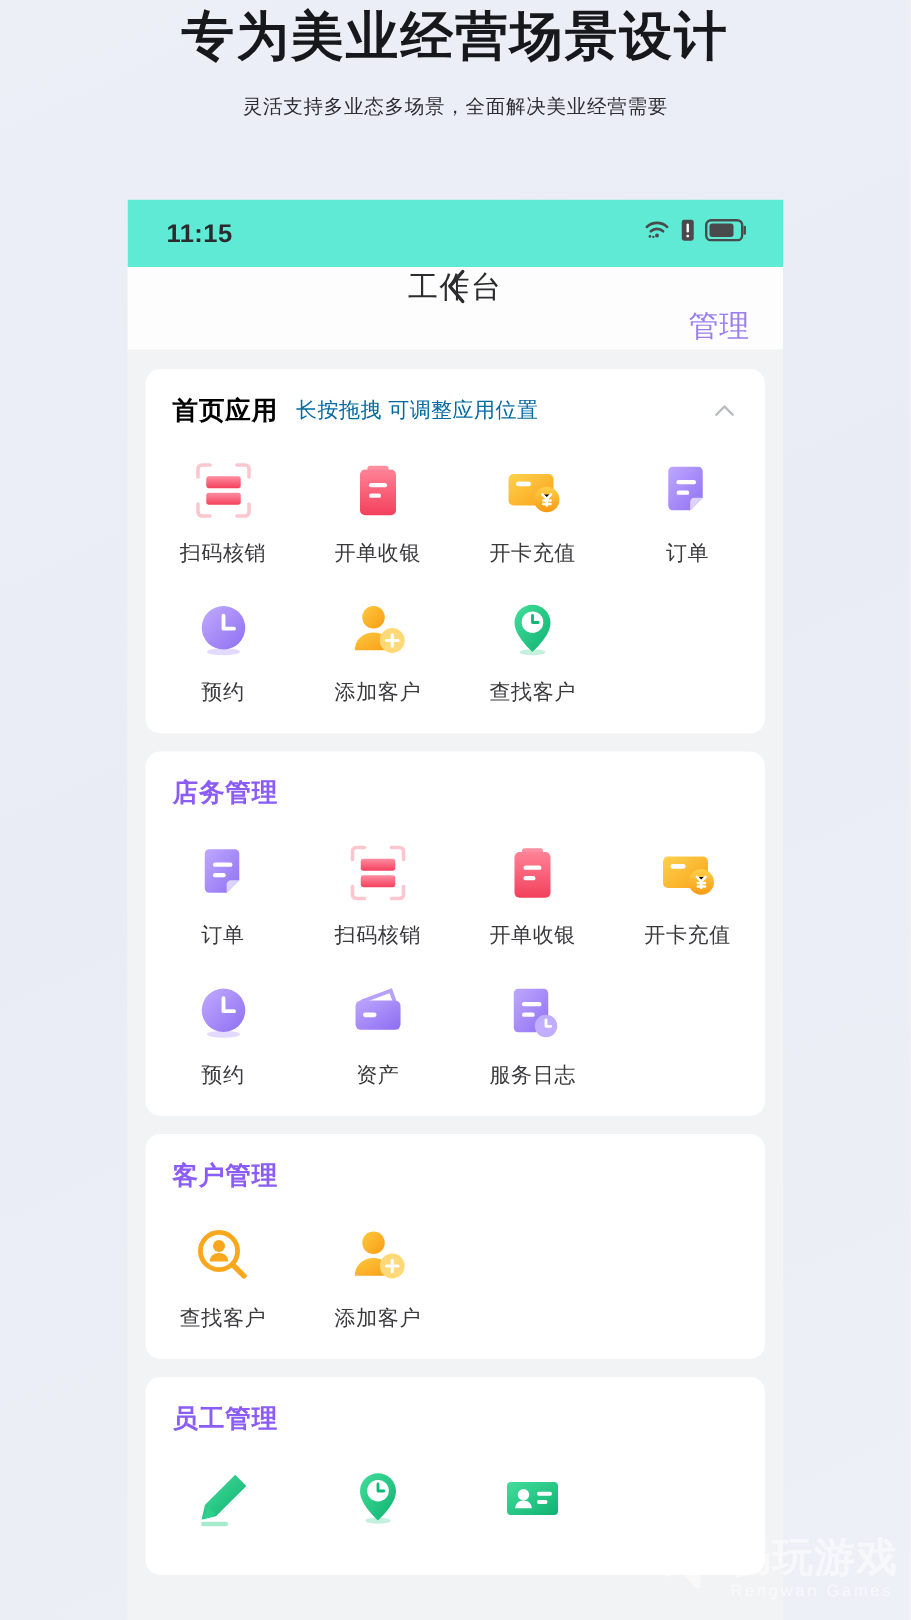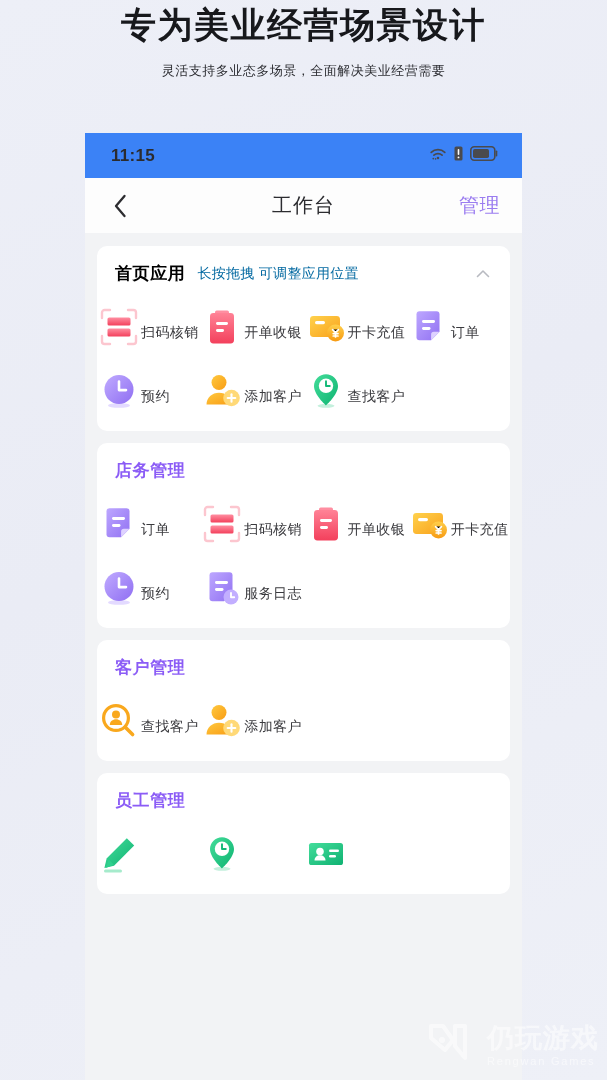--- a/index.html
+++ b/index.html
@@ -23,31 +23,31 @@
 
   
   .phone {
     position:absolute; left:85px; top:133px;
     width:437px; height:947px;
     background:#f2f3f5; overflow:hidden;
   }
 
   
   .statusbar {
-    height:45px; background:#3b82f6;
+    height:45px; background:#5eead4;
     display:flex; align-items:center; justify-content:space-between;
     padding:0 24px 0 26px;
   }
   .clock { font-size:17px; font-weight:600; color:#2b2b2e; letter-spacing:.3px; }
   .status-icons { display:flex; align-items:center; gap:7px; }
 
   
   .navbar {
     height:55px; background:#fdfdfd;
-    display:flex; align-items:center; position:relative; padding:0 22px;
+    display:flex; align-items:center; position:relative; padding:0 22px;flex-direction:column;
   }
   .nav-back { width:26px; height:26px; display:flex; align-items:center; justify-content:center; }
   .nav-title {
     position:absolute; left:0; right:0; text-align:center;
     font-size:20px; font-weight:500; color:#2c2c30; letter-spacing:1px;
     pointer-events:none;
   }
   .nav-action {
     margin-left:auto; font-size:20px; color:#9b7df0; font-weight:400;
     letter-spacing:.5px; z-index:2;
@@ -69,21 +69,21 @@
   .card-hint { font-size:14px; color:#0369a1; margin-left:12px; letter-spacing:.3px; }
   .chev { margin-left:auto; width:18px; height:18px; }
 
   .sec-title { font-size:17px; font-weight:700; color:#8b5cf6; padding:0 18px; letter-spacing:.6px; }
 
   .grid {
     display:grid; grid-template-columns:repeat(4,1fr);
     margin-top:14px; row-gap:10px;
   }
   .tile {
-    display:flex; flex-direction:row; align-items:center;
+    display:flex; flex-direction:column; align-items:center;
     padding:6px 0 4px 0;
   }
   .tile-ico { width:44px; height:44px; display:flex; align-items:center; justify-content:center; }
   .tile-label { margin-top:11px; font-size:14px; color:#3a3a3e; letter-spacing:.4px; }
 
   
   .watermark {
     position:absolute; right:8px; bottom:8px;
     display:flex; align-items:center; gap:10px;
     opacity:.55; pointer-events:none;
@@ -364,20 +364,36 @@
           <span class="tile-ico">
             <svg width="40" height="40" viewBox="0 0 40 40">
               <ellipse cx="20" cy="34.5" rx="11" ry="2.3" fill="#e3daff"></ellipse>
               <circle cx="20" cy="18.5" r="14.5" fill="url(#gv2)"></circle>
               <path d="M20 10.5v8.6h7" stroke="#fff" stroke-width="2.6" fill="none" stroke-linecap="round" stroke-linejoin="round"></path>
             </svg>
           </span>
           <span class="tile-label">预约</span>
         </div>
 
+        <div class="tile">
+          <span class="tile-ico">
+            <svg width="40" height="40" viewBox="0 0 40 40">
+              <defs>
+                  <linearGradient id="gv3" x1="0" y1="0" x2="1" y2="1">
+                <stop offset="0" stop-color="#bca6ff"></stop>
+                    <stop offset="1" stop-color="#8d6cf1"></stop>
+                  </linearGradient>
+                </defs>
+              <path d="M9.5 12.5L28.5 5.5l2.4 6.6" fill="none" stroke="#b7a0ff" stroke-width="2.6" stroke-linecap="round"></path>
+              <rect x="5" y="12" width="30" height="19.5" rx="3.6" fill="url(#gv3)"></rect>
+              <rect x="10" y="20" width="9" height="3.1" rx="1.55" fill="#fff"></rect>
+            </svg>
+          </span>
+          <span class="tile-label">资产</span>
+        </div>
 
         <div class="tile">
           <span class="tile-ico">
             <svg width="40" height="40" viewBox="0 0 40 40">
               <path d="M7.5 7.2a3 3 0 013-3h17a3 3 0 013 3v17.6l-8.4 8.4H10.5a3 3 0 01-3-3z" fill="url(#gv1)"></path>
               <rect x="13" y="13" width="13" height="2.9" rx="1.45" fill="#fff"></rect>
               <rect x="13" y="20" width="8.5" height="2.9" rx="1.45" fill="#fff"></rect>
               <circle cx="29" cy="29" r="7.5" fill="#c2aeff"></circle>
               <path d="M29 25v4.2h3.2" stroke="#fff" stroke-width="1.9" fill="none" stroke-linecap="round" stroke-linejoin="round"></path>
             </svg>

